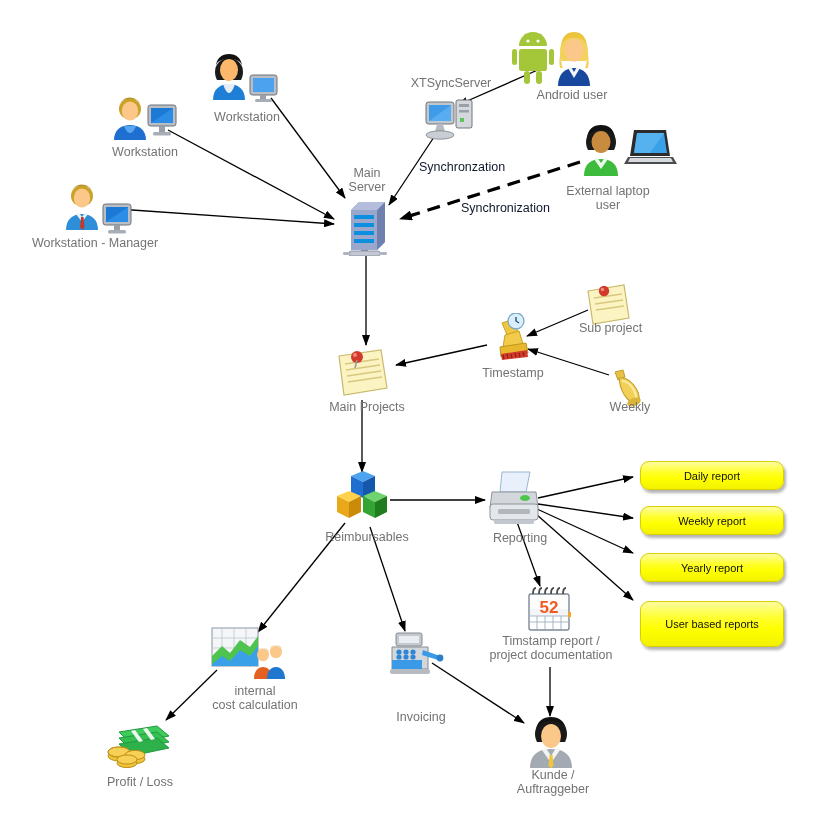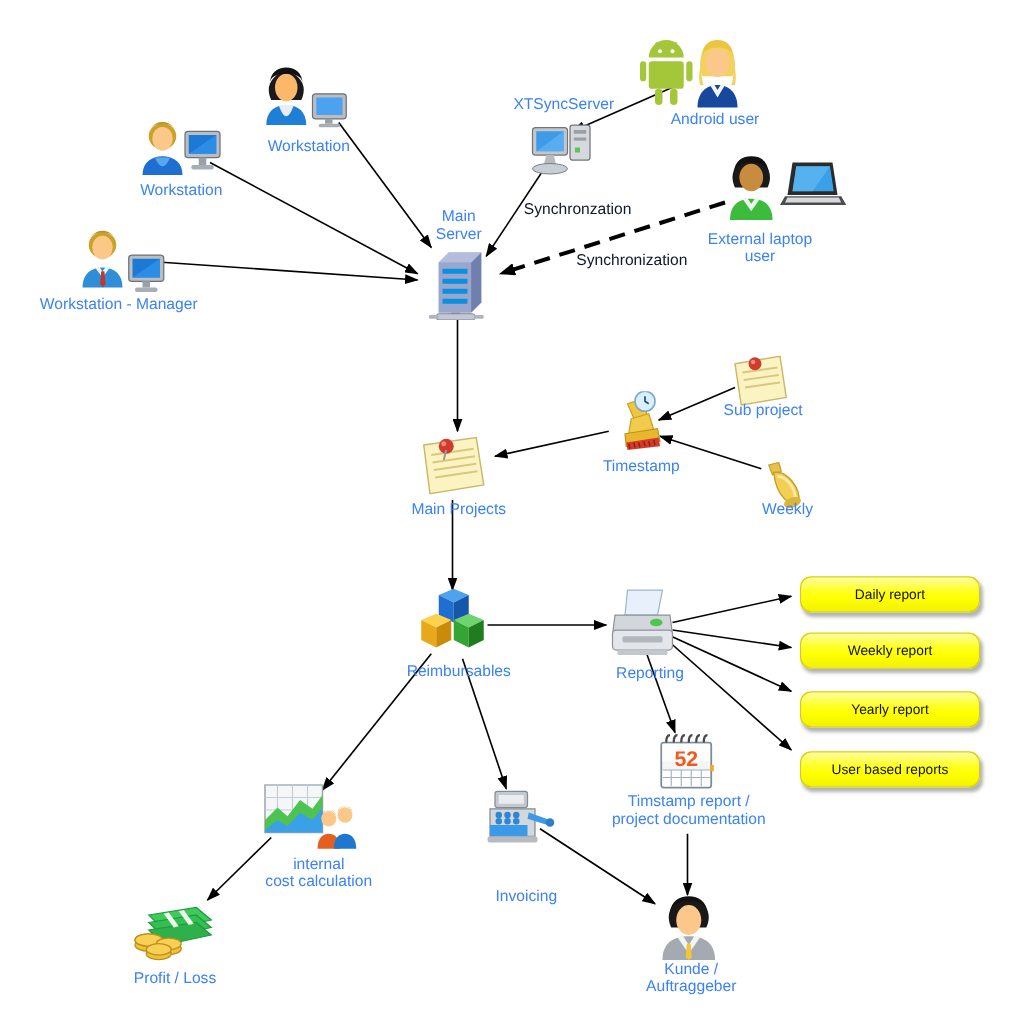--- a/index.html
+++ b/index.html
@@ -1,19 +1,19 @@
 <!DOCTYPE html>
 <html><head>
 <meta charset="utf-8">
 <style>
   html,body{margin:0;padding:0;background:#ffffff;}
   body{width:818px;height:813px;overflow:hidden;font-family:"Liberation Sans",sans-serif;}
   #stage{position:relative;width:818px;height:813px;background:#fff;}
   svg#edges{position:absolute;left:0;top:0;width:818px;height:813px;pointer-events:none;}
-  .lbl{position:absolute;font-family:"Liberation Sans",sans-serif;font-size:12.5px;color:#3b82f6;
+  .lbl{position:absolute;font-family:"Liberation Sans",sans-serif;font-size:12.5px;color:#737373;
        text-align:center;line-height:14px;white-space:pre;}
   .ico{position:absolute;}
   .rbox{position:absolute;box-sizing:border-box;border-radius:9px;
         border:1px solid #d9cf00;
         background:linear-gradient(180deg,#fdfda0 0%,#ffff2a 38%,#ffff00 62%,#f2f200 100%);
         box-shadow:2px 3px 3px rgba(0,0,0,0.30);
         display:flex;align-items:center;justify-content:center;
         font-family:"Liberation Sans",sans-serif;font-size:11px;color:#111;}
   .elbl{position:absolute;font-family:"Liberation Sans",sans-serif;font-size:12.5px;color:#0f172a;white-space:pre;}
 </style>
@@ -386,20 +386,20 @@
 
   <div class="rbox" style="left:640px;top:461px;width:144px;height:29px;">
     <span>Daily report</span>
   </div>
   <div class="rbox" style="left:640px;top:506px;width:144px;height:29px;">
     <span>Weekly report</span>
   </div>
   <div class="rbox" style="left:640px;top:553px;width:144px;height:29px;">
     <span>Yearly report</span>
   </div>
-  <div class="rbox" style="left:640px;top:601px;width:144px;height:29px;">
+  <div class="rbox" style="left:640px;top:601px;width:144px;height:46px;">
     <span>User based reports</span>
   </div>
 
   <div class="elbl" style="left:419px;top:160px;">Synchronzation</div>
   <div class="elbl" style="left:461px;top:201px;">Synchronization</div>
 
 </div>
 
 </body></html>

